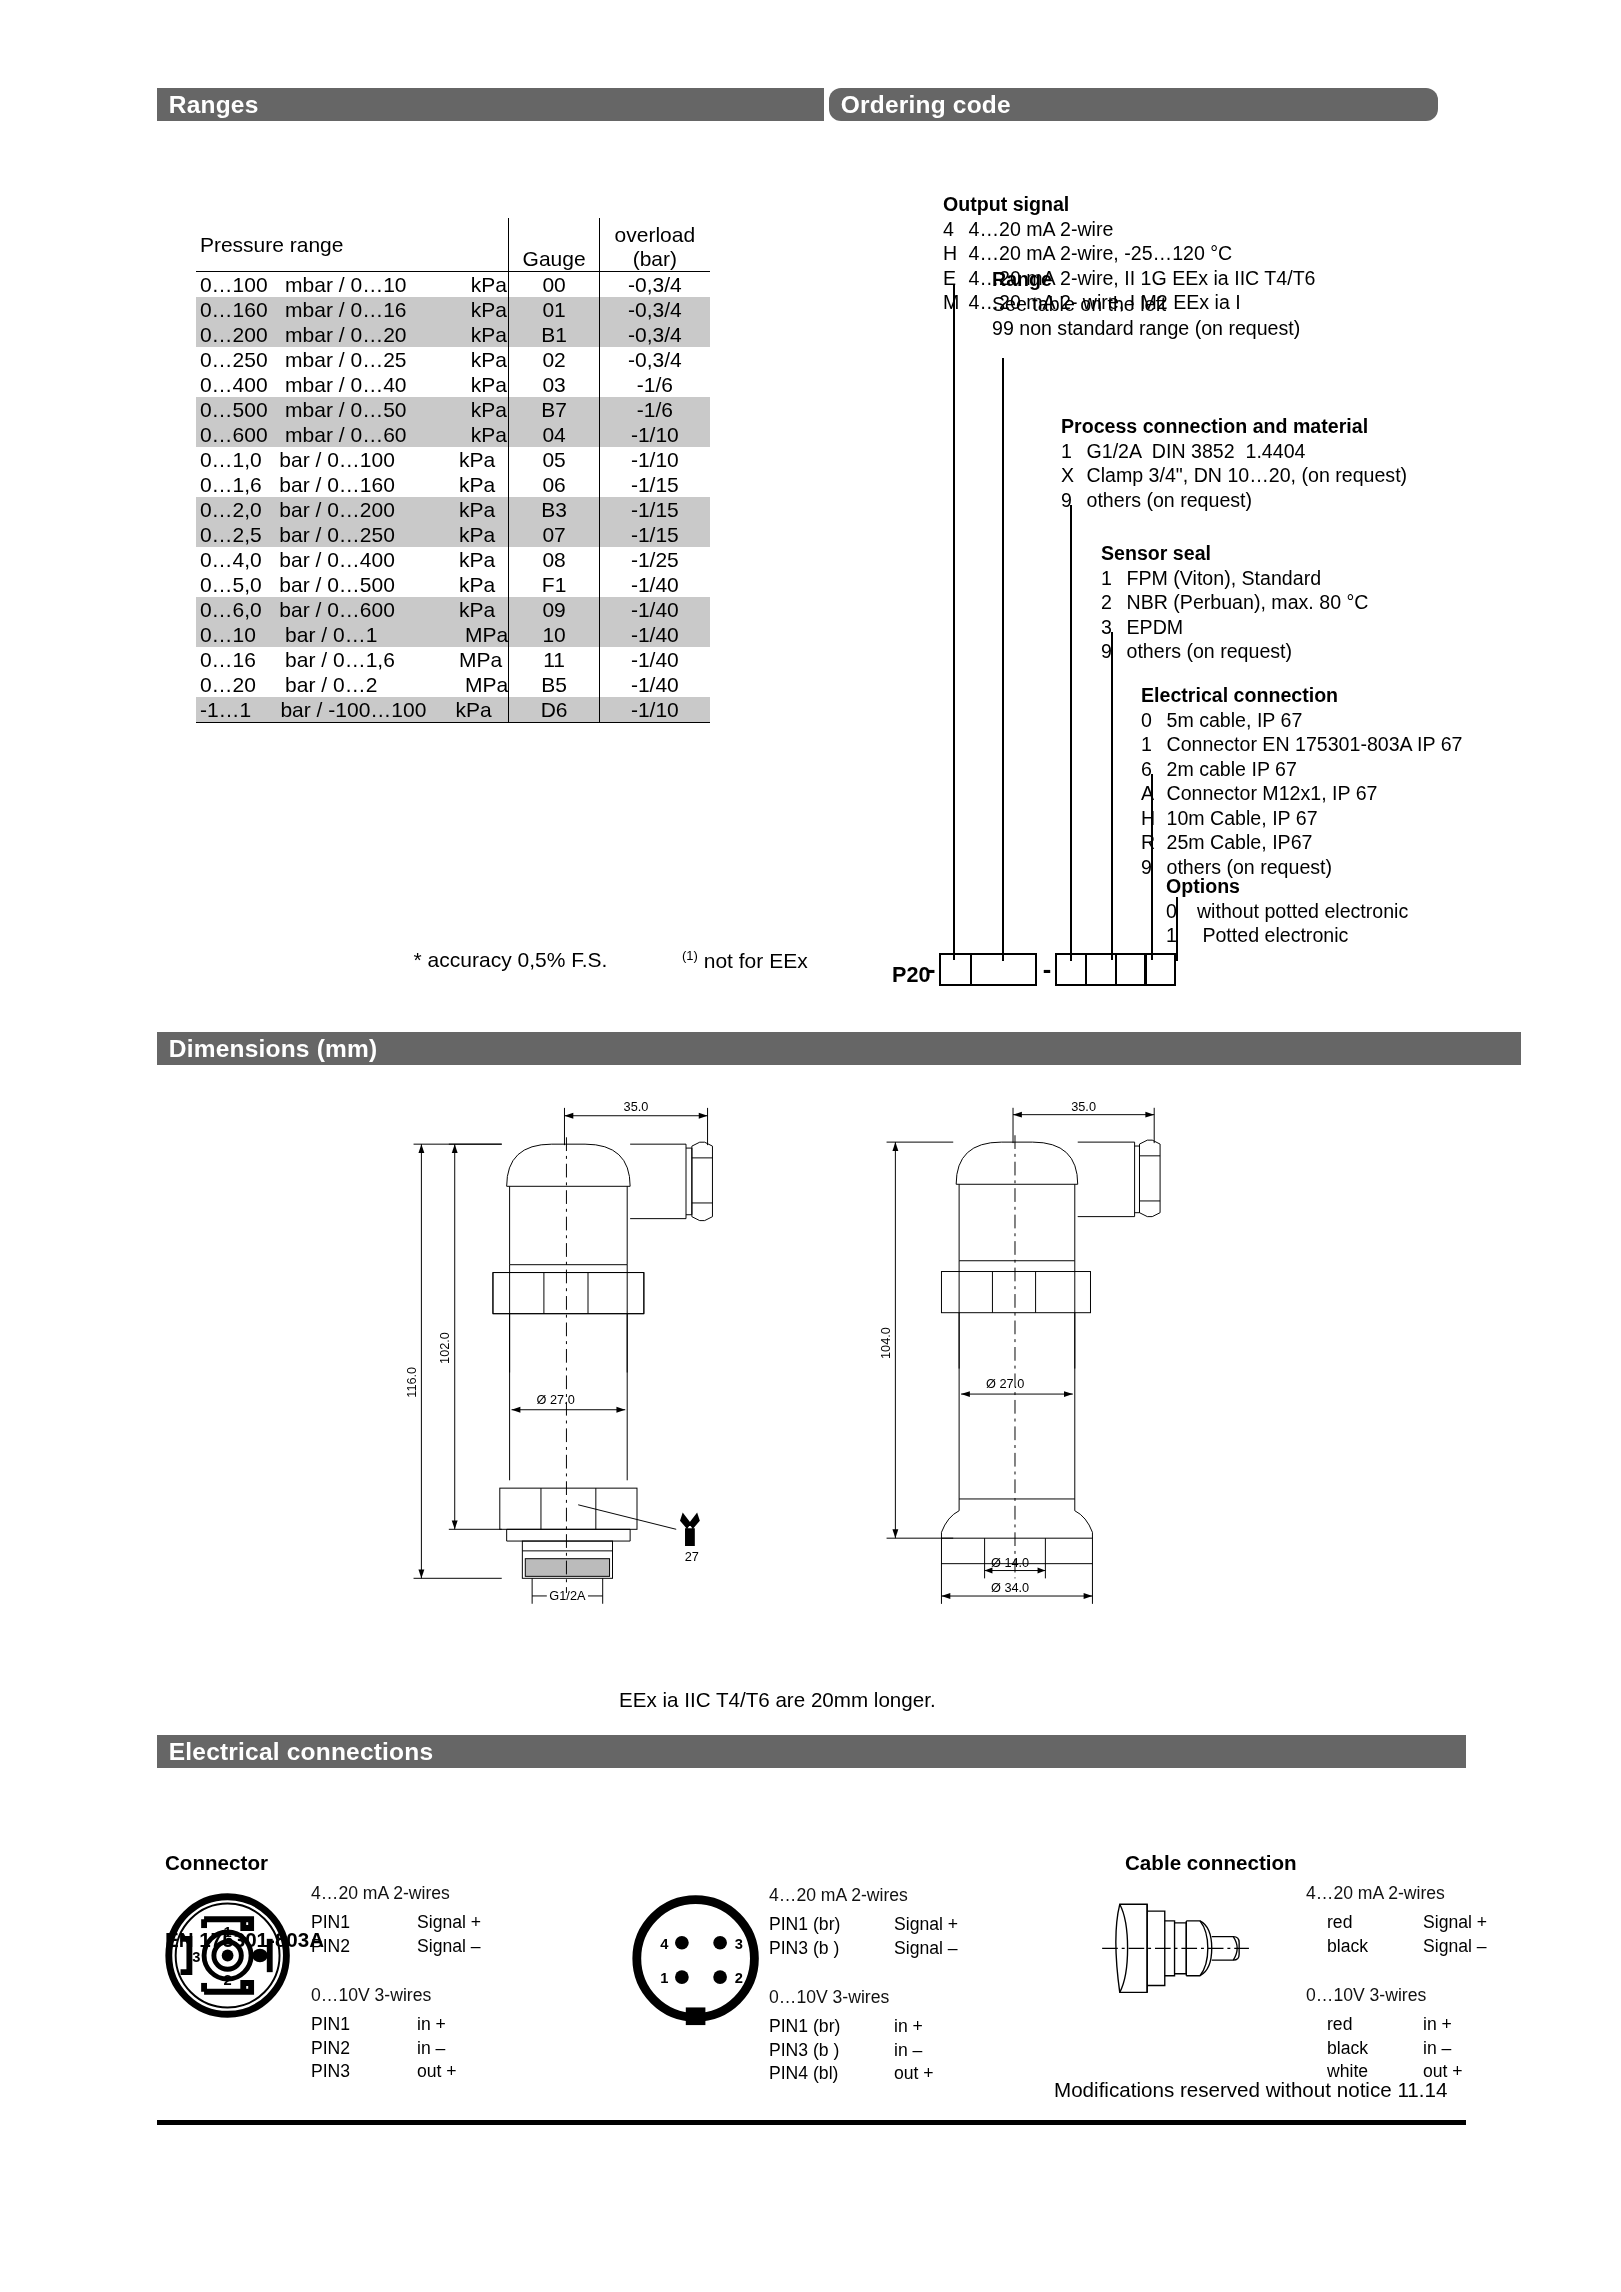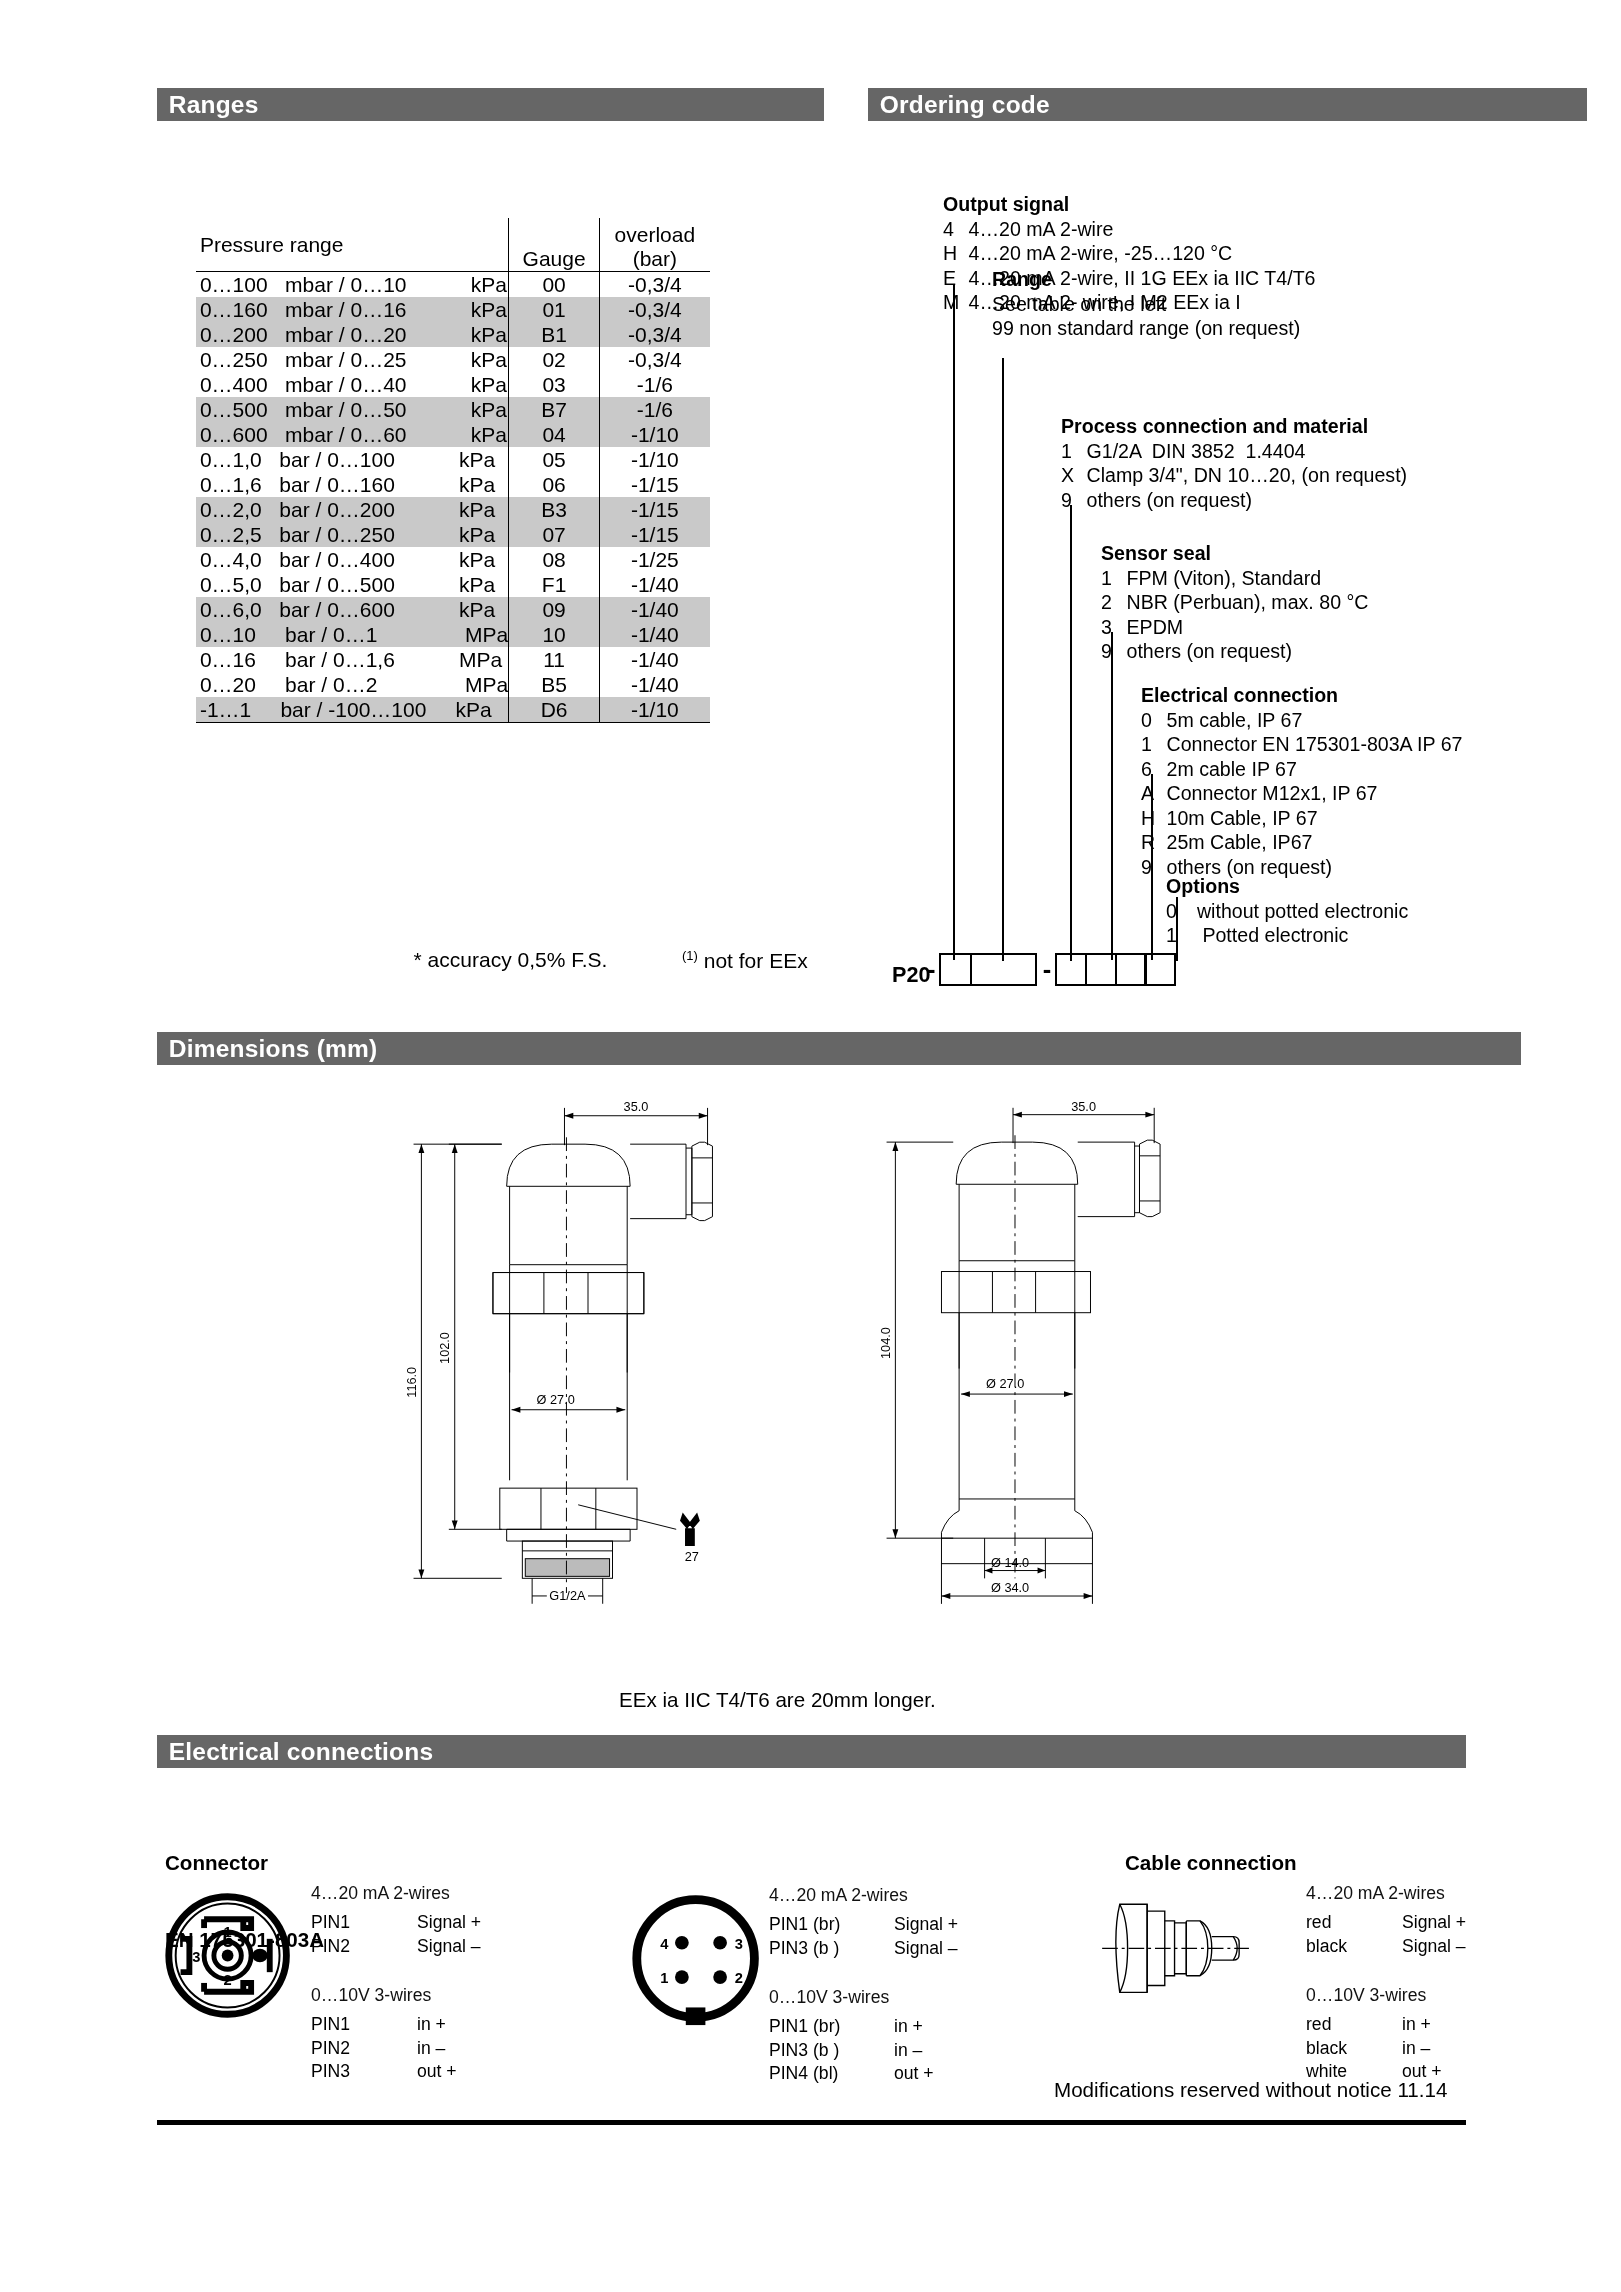--- a/index.html
+++ b/index.html
@@ -44,37 +44,37 @@
   .dimnote{position:absolute;font-size:20.6px;}
   .drawing{position:absolute;}
 
   
   .ecTitle{position:absolute;font-weight:bold;font-size:20.6px;line-height:25.5px;white-space:pre;}
   .ectxt{position:absolute;font-size:17.6px;line-height:23.5px;color:#111;white-space:pre;}
   .pinlist{position:absolute;font-size:17.6px;line-height:23.5px;}
   .pinlist div{display:flex;}
   .pinlist .k{width:106px;}
   .pinlist .k2{width:125px;}
-  .pinlist .k3{width:96px;}
+  .pinlist .k3{width:96px;margin-left:21px;}
 
   
   .modline{position:absolute;font-size:20.6px;}
   .rulethick{position:absolute;background:#000;}
   .footer{position:absolute;font-size:25px;line-height:39px;white-space:nowrap;}
   .footer b{font-weight:bold;}
 </style>
 </head>
 <body>
 
 <div class="page">
 
   <div class="bar" style="left:157px;top:88px;width:667px;height:33px;">
     <span>Ranges</span>
   </div>
-  <div class="bar" style="left:868px;top:88px;width:719px;height:33px;">
+  <div class="bar" style="left:829px;top:88px;width:609px;height:33px;border-radius:12px;">
     <span>Ordering code</span>
   </div>
 
   <div class="ranges-wrap">
     <table class="ranges">
       <colgroup>
         <col style="width:294px">
           <col style="width:91px">
           <col style="width:110px">
       </colgroup>

